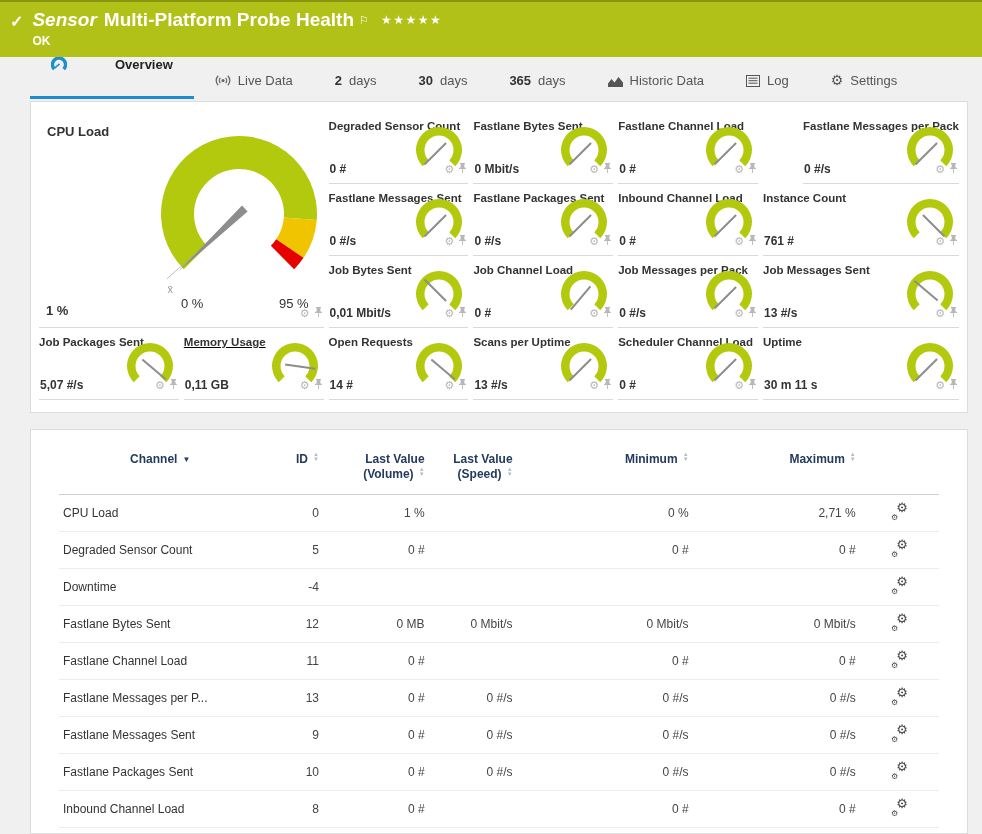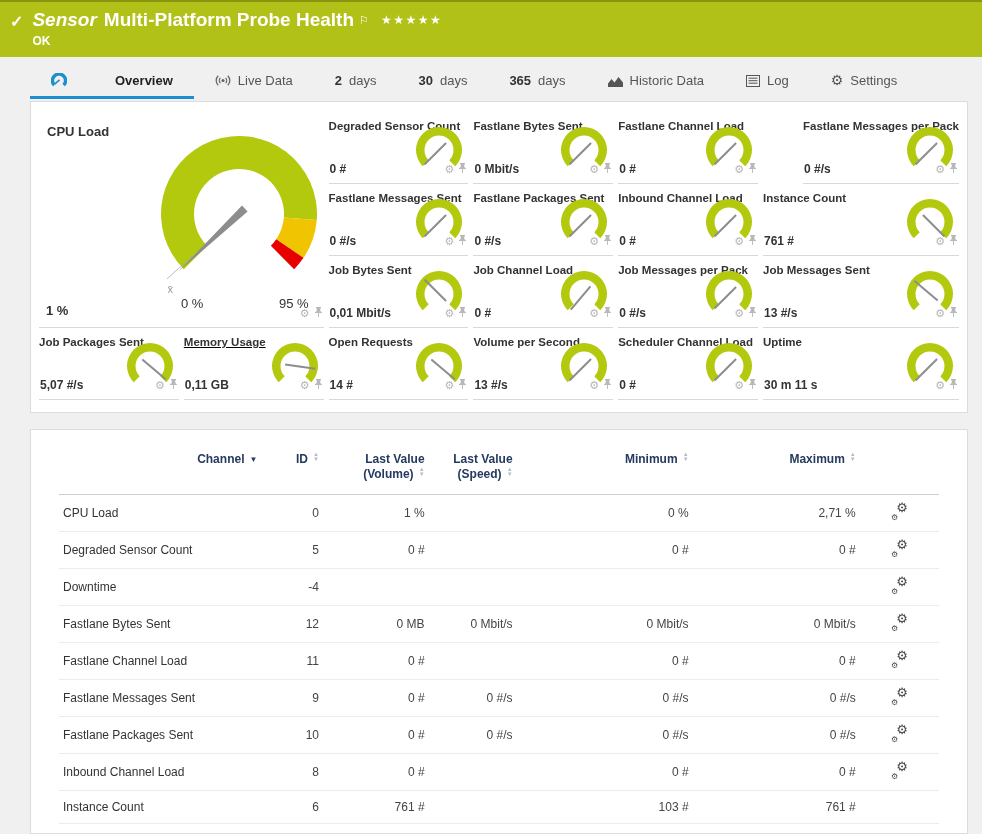--- a/index.html
+++ b/index.html
@@ -12,21 +12,21 @@
   .title-line{font-size:19px;line-height:22px;white-space:nowrap;}
   .type{font-style:italic;margin-right:7px;font-weight:bold;}
   .title{font-weight:bold;}
   .flag{font-size:11px;vertical-align:top;margin-left:5px;}
   .stars{font-size:12px;margin-left:12px;letter-spacing:1.5px;vertical-align:2px;}
   .status{font-size:12px;font-weight:bold;margin-top:3px;}
   
   .tabs{display:flex;align-items:flex-end;height:42px;padding-left:30px;}
   .tab{display:flex;align-items:center;gap:7px;font-size:13px;color:#555;
     padding:0 21px 11px;cursor:pointer;white-space:nowrap;}
-  .tab.active{border-bottom:3px solid #1d8ecf;padding-bottom:8px;color:#222;font-weight:bold;gap:48px;}
+  .tab.active{border-bottom:3px solid #1d8ecf;padding-bottom:24px;color:#222;font-weight:bold;gap:48px;}
   .tab .num{font-weight:bold;color:#333;}
   .tab svg{display:block;}
   .gearchar{font-size:14px;line-height:1;color:#555;}
   
   .panel{background:#fff;border:1px solid #dcdcdc;margin:0 14px 0 30px;box-sizing:border-box;}
   .gauges{margin-top:2px;height:312px;padding:10px 8px 0;}
   .grid{display:grid;grid-template-columns:repeat(6,1fr);grid-auto-rows:72px;column-gap:5px;}
   .tile{position:relative;border-bottom:1px solid #d9d9d9;}
   .t-title{font-size:11.5px;font-weight:bold;color:#333;padding-top:8px;white-space:nowrap;}
   .tile svg.g{position:absolute;top:12px;right:1px;}
@@ -39,21 +39,21 @@
   .scale{position:absolute;font-size:13px;color:#333;top:184px;}
   .s-min{left:142px;} .s-max{left:240px;}
   .big .t-value{font-size:13px;left:7px;bottom:9px;}
   
   .table-panel{margin-top:16px;height:405px;overflow:hidden;padding:16px 28px 0;}
   table{width:100%;border-collapse:collapse;font-size:12px;table-layout:fixed;}
   col.c-ch{width:23%}col.c-id{width:7%}col.c-vol{width:12%}col.c-sp{width:10%}
   col.c-min{width:20%}col.c-max{width:19%}col.c-ic{width:9%}
   th{color:#243a5e;font-weight:bold;text-align:right;vertical-align:top;
     padding:6px 4px 12px;border-bottom:1px solid #cfcfcf;line-height:15px;cursor:pointer;}
-  th.left{text-align:right;}
+  th.left{text-align:center;}
   td{padding:9px 4px;border-bottom:1px solid #ececec;color:#444;text-align:right;
     white-space:nowrap;overflow:hidden;}
   td.left{text-align:left;color:#333;}
   td.icn{text-align:center;}
   .sort{display:inline-flex;flex-direction:column;margin-left:5px;vertical-align:top;line-height:5px;}
   .sort i{font-style:normal;font-size:6px;color:#b4bcc8;}
   .sort-active{color:#243a5e;font-size:8px;margin-left:5px;vertical-align:1px;}
   .chset{position:relative;display:inline-block;width:17px;height:15px;color:#4a4a4a;cursor:pointer;}
   .chset .cg1{position:absolute;right:0;top:-3px;font-size:13px;line-height:1;}
   .chset .cg2{position:absolute;left:0;bottom:-3px;font-size:8px;line-height:1;}
@@ -369,21 +369,21 @@
     <span class="t-value">14 #</span>
     <span class="t-icons">
       <span class="gear">⚙</span>
       <span><svg width="9" height="12" viewBox="0 0 9 12">
               <path d="M2 1h5v1.4H6l.6 3.2c.9.3 1.4.8 1.4 1.4H1c0-.6.5-1.1 1.4-1.4L3 2.4H2z" fill="#b8b8b8"></path>
               <rect x="4.1" y="7" width="0.9" height="4" fill="#b8b8b8"></rect>
             </svg></span>
     </span>
       </div>
       <div class="tile" style="grid-area: 4 / 4;">
-        <div class="t-title">Volume per Second</div>
+        <div class="t-title">Scans per Uptime</div>
     <svg class="g" width="56" height="50" viewBox="0 0 56 50">
       <path d="M11.74 42.26 A23 23 0 1 1 44.26 42.26 L38.25 36.25 A14.5 14.5 0 1 0 17.75 36.25 Z" fill="#b2c90e"></path>
       <line x1="35.07" y1="18.93" x2="13.5" y2="40.5" stroke="#8d8d8d" stroke-width="2"></line>
     </svg>
     <span class="t-value">13 #/s</span>
     <span class="t-icons">
       <span class="gear">⚙</span>
       <span><svg width="9" height="12" viewBox="0 0 9 12">
               <path d="M2 1h5v1.4H6l.6 3.2c.9.3 1.4.8 1.4 1.4H1c0-.6.5-1.1 1.4-1.4L3 2.4H2z" fill="#b8b8b8"></path>
               <rect x="4.1" y="7" width="0.9" height="4" fill="#b8b8b8"></rect>
@@ -500,20 +500,29 @@
         <tr>
           <td class="left">Fastlane Channel Load</td>
     <td>11</td>
     <td>0 #</td>
     <td></td>
     <td>0 #</td>
     <td>0 #</td>
     <td class="icn"><span class="chset"><span class="cg1">⚙</span><span class="cg2">⚙</span></span></td>
         </tr>
         <tr>
+          <td class="left">Fastlane Messages per P...</td>
+    <td>13</td>
+    <td>0 #</td>
+    <td>0 #/s</td>
+    <td>0 #/s</td>
+    <td>0 #/s</td>
+    <td class="icn"><span class="chset"><span class="cg1">⚙</span><span class="cg2">⚙</span></span></td>
+        </tr>
+        <tr>
           <td class="left">Fastlane Messages Sent</td>
     <td>9</td>
     <td>0 #</td>
     <td>0 #/s</td>
     <td>0 #/s</td>
     <td>0 #/s</td>
     <td class="icn"><span class="chset"><span class="cg1">⚙</span><span class="cg2">⚙</span></span></td>
         </tr>
         <tr>
           <td class="left">Fastlane Packages Sent</td>

